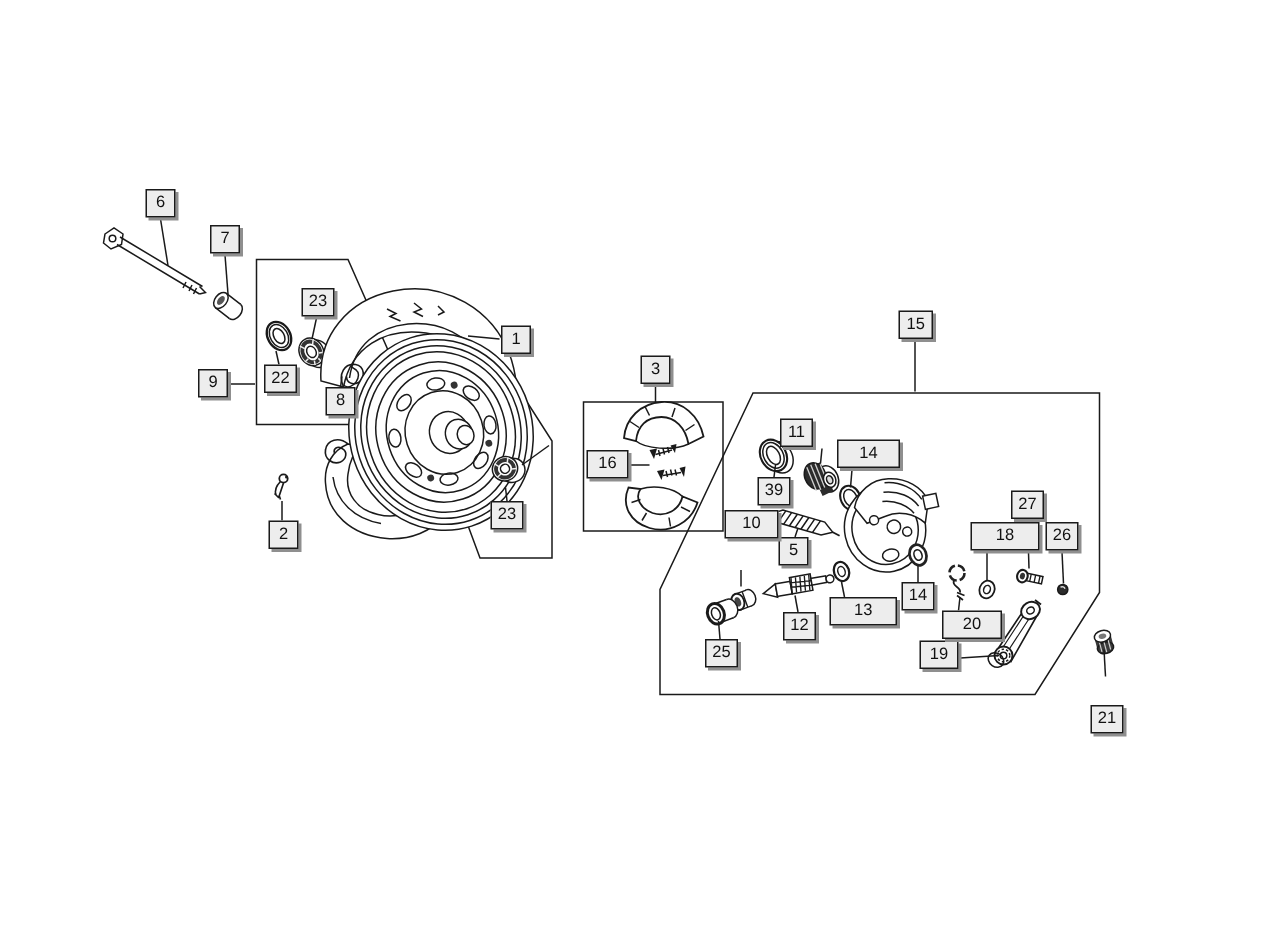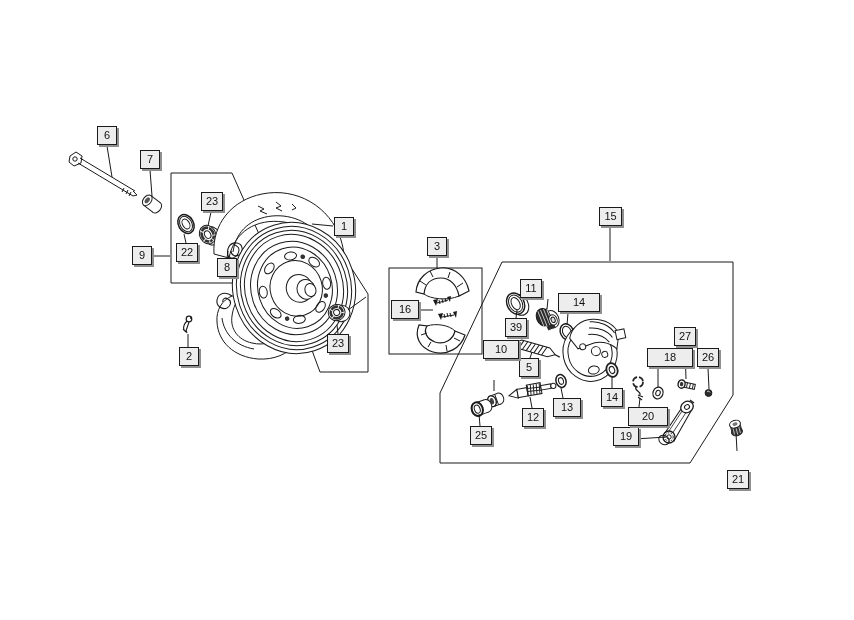--- a/index.html
+++ b/index.html
@@ -268,21 +268,21 @@
 <div class="callout" style="left:179px;top:347px;width:20px">2</div>
 <div class="callout" style="left:427px;top:237px;width:20px">3</div>
 <div class="callout" style="left:519px;top:358px;width:20px">5</div>
 <div class="callout" style="left:97px;top:126px;width:20px">6</div>
 <div class="callout" style="left:140px;top:150px;width:20px">7</div>
 <div class="callout" style="left:217px;top:258px;width:20px">8</div>
 <div class="callout" style="left:132px;top:246px;width:20px">9</div>
 <div class="callout" style="left:483px;top:340px;width:36px">10</div>
 <div class="callout" style="left:520px;top:279px;width:22px">11</div>
 <div class="callout" style="left:522px;top:408px;width:22px">12</div>
-<div class="callout" style="left:553px;top:398px;width:28px">13</div>
+<div class="callout" style="left:553px;top:398px;width:45px">13</div>
 <div class="callout" style="left:558px;top:293px;width:42px">14</div>
 <div class="callout" style="left:599px;top:207px;width:23px">15</div>
 <div class="callout" style="left:391px;top:300px;width:28px">16</div>
 <div class="callout" style="left:601px;top:388px;width:22px">14</div>
 <div class="callout" style="left:647px;top:348px;width:46px">18</div>
 <div class="callout" style="left:613px;top:427px;width:26px">19</div>
 <div class="callout" style="left:628px;top:407px;width:40px">20</div>
 <div class="callout" style="left:727px;top:470px;width:22px">21</div>
 <div class="callout" style="left:176px;top:243px;width:22px">22</div>
 <div class="callout" style="left:201px;top:192px;width:22px">23</div>

